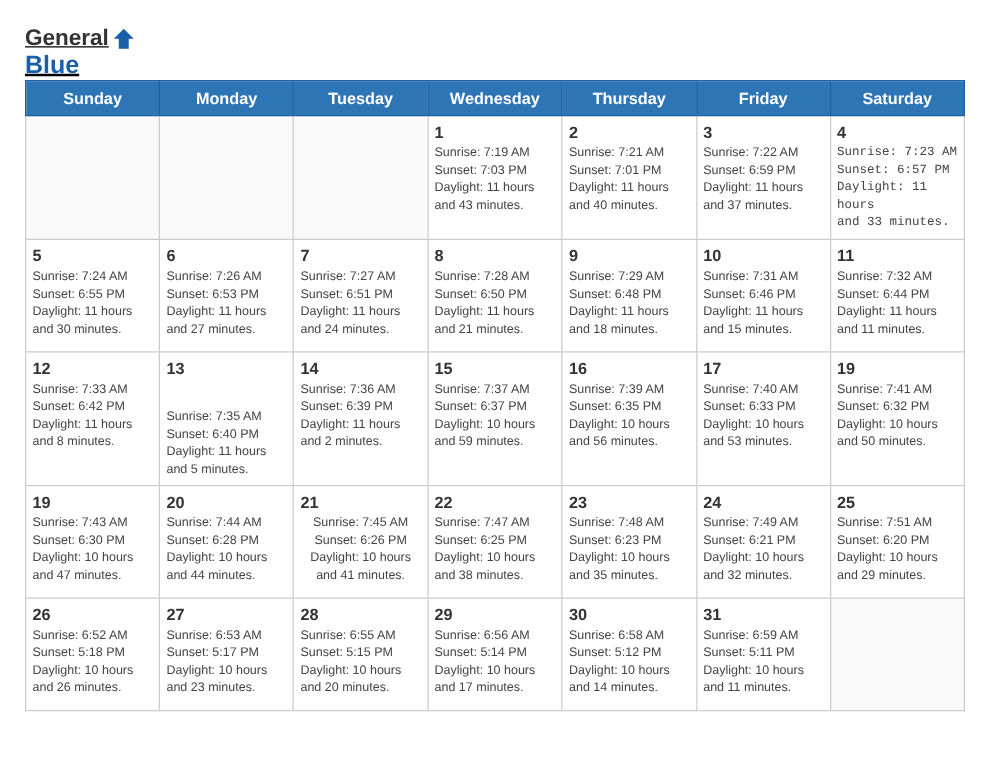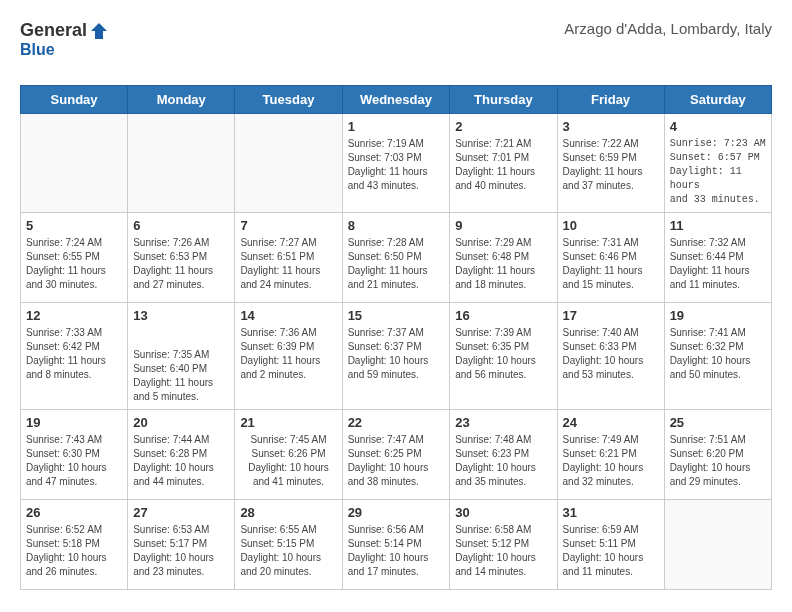--- a/index.html
+++ b/index.html
@@ -7,38 +7,39 @@
       font-family: Arial, sans-serif;
       background: #fff;
       width: 792px;
       min-height: 612px;
       padding: 20px;
     }
     .header {
       display: flex;
       justify-content: space-between;
       align-items: flex-start;
-      margin-bottom: 26px;
+      margin-bottom: 0;
+      text-decoration: underline;
     }
     .logo {
       display: flex;
       flex-direction: column;
       align-items: flex-start;
     }
     .logo-text {
       display: flex;
       align-items: center;
     }
     .logo-general {
       font-size: 18px;
       font-weight: bold;
       color: #333;
     }
     .logo-blue {
-      font-size: 16px;
+      font-size: 20px;
       font-weight: bold;
       color: #1a5fa8;
     }
     .logo-icon {
       width: 20px;
       height: 20px;
       margin-left: 2px;
     }
     .title-section {
       text-align: right;
@@ -99,21 +100,20 @@
   <div class="logo">
     <div class="logo-text">
       <span class="logo-general">General</span>
       <svg class="logo-icon" viewBox="0 0 20 20">
         <polygon points="10,2 18,10 14,10 14,18 6,18 6,10 2,10" fill="#1a5fa8"></polygon>
       </svg>
     </div>
     <span class="logo-blue">Blue</span>
   </div>
   <div class="title-section">
-    <div class="subtitle">Arzago d'Adda, Lombardy, Italy</div>
   </div>
 </div>
 
 <table class="calendar">
   <thead>
     <tr>
     <th>Sunday</th>
         <th>Monday</th>
         <th>Tuesday</th>
         <th>Wednesday</th>

